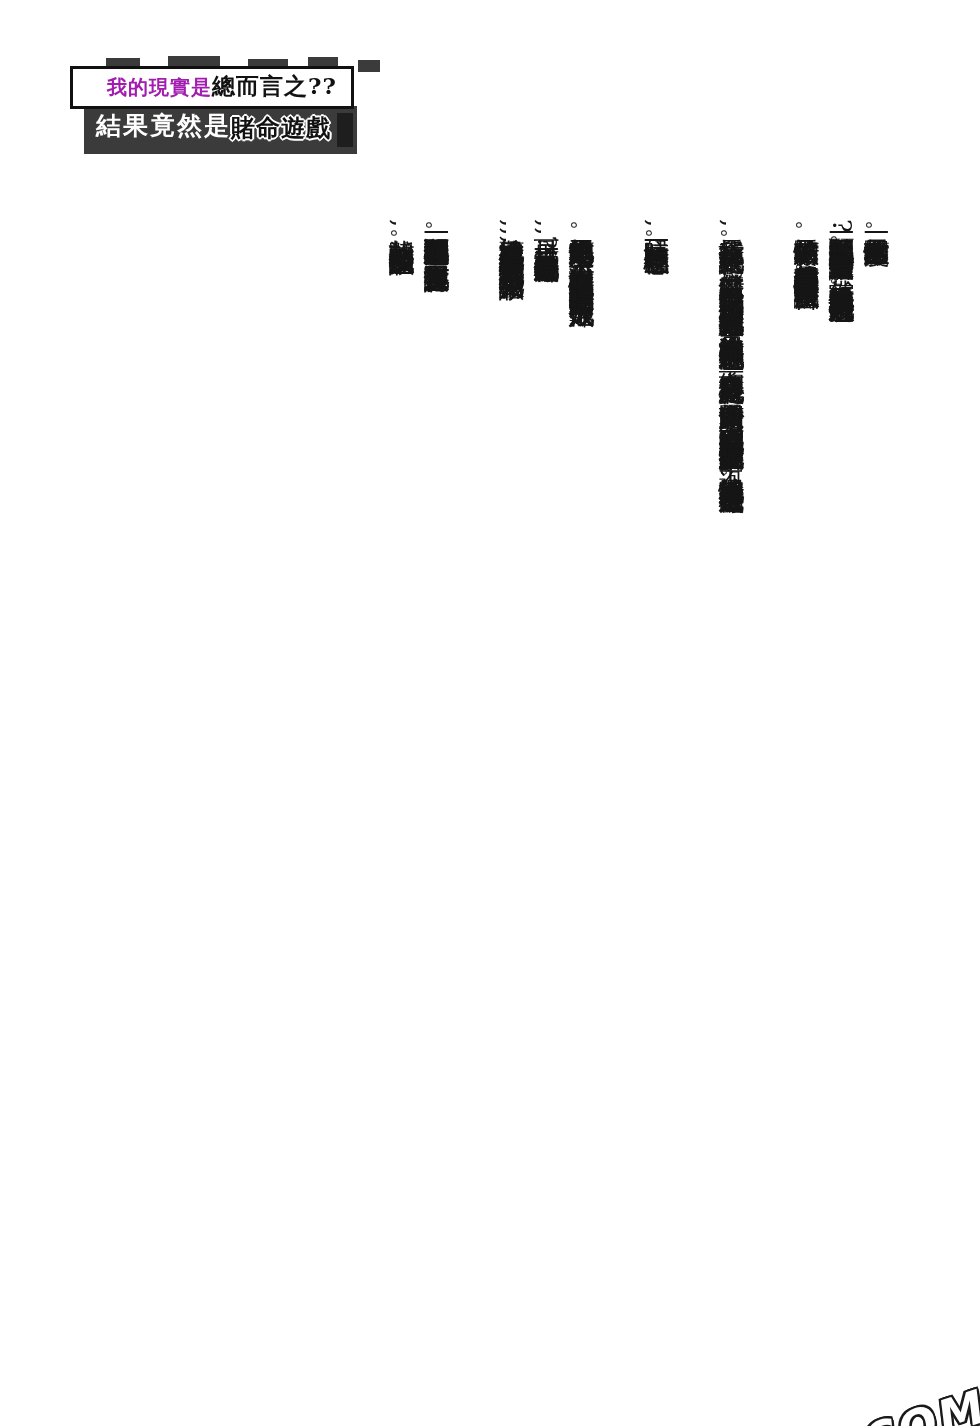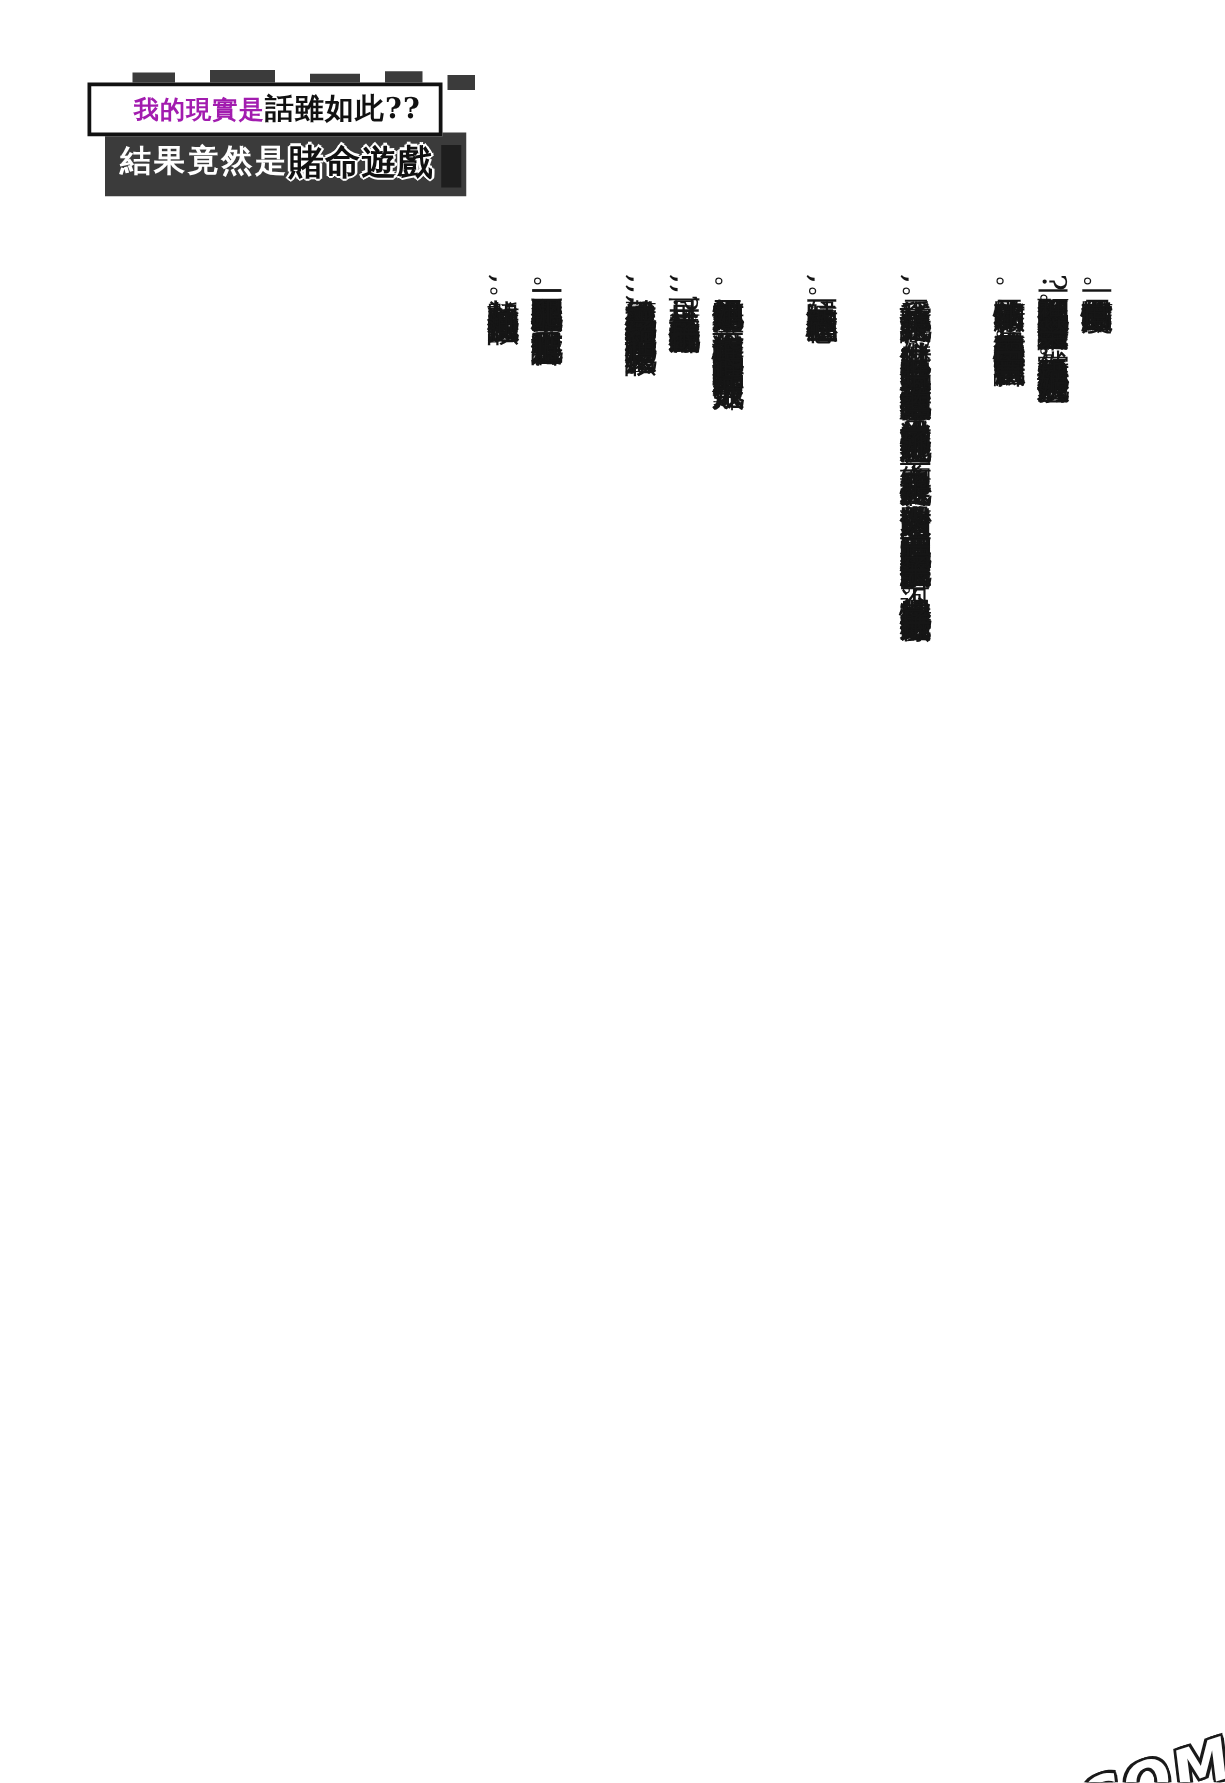--- a/index.html
+++ b/index.html
@@ -34,21 +34,21 @@
   .logo-line2 {
     position: relative; z-index: 1;
     display: inline-block;
     background: #3b3b3b;
     margin-left: 14px; margin-top: -3px;
     padding: 3px 12px 7px 12px;
     white-space: nowrap;
   }
   .logo-line2 .pfx { font-size: 25px; font-weight: bold; color: #ffffff; letter-spacing: 2px; margin-top: 13px; }
   .logo-line2 .main {
-    font-size: 28px; font-weight: 900; color: #111111; letter-spacing: 1px;
+    font-size: 24px; font-weight: 900; color: #111111; letter-spacing: 1px;
     position: relative; top: 2px;
     text-shadow: -2px 0 #fff, 2px 0 #fff, 0 -2px #fff, 0 2px #fff,
                  -1px -1px #fff, 1px 1px #fff, -1px 1px #fff, 1px -1px #fff;
   }
   .edge-block {
     display: inline-block; vertical-align: middle;
     width: 16px; height: 34px; margin-left: 6px; margin-right: -8px;
     background: #1e1e1e;
   }
 
@@ -91,21 +91,21 @@
 
 <div class="page">
 
   <div class="logo">
     <span class="deco d1"></span>
     <span class="deco d2"></span>
     <span class="deco d3"></span>
     <span class="deco d4"></span>
     <span class="deco d5"></span>
     <div class="logo-line1">
-      <span class="pfx">我的現實是</span><span class="emp">話雖如此??</span>
+      <span class="pfx">我的現實是</span><span class="emp">總而言之??</span>
     </div>
     <br>
     <div class="logo-line2">
       <span class="pfx">結果竟然是</span><span class="main">賭命遊戲</span><span class="edge-block"></span>
     </div>
   </div>
 
   <div class="text-block">
     <p>顯示出一個女性的攻略難易度。</p>
     <p>是因為她那一頭捲髮的關係嗎?讓這個女人看起來好像很愛慕虛榮。當然,畢竟她的工作是俱樂部的陪酒小姐,所以她的外表打扮也很妖媚。</p>

